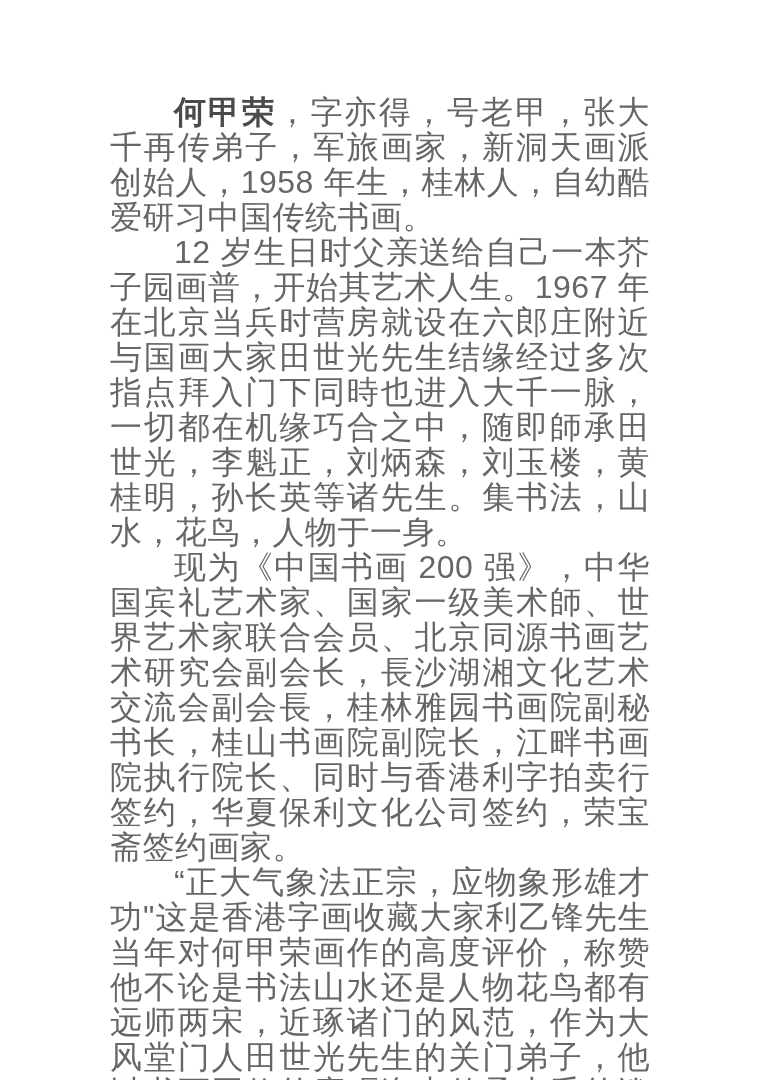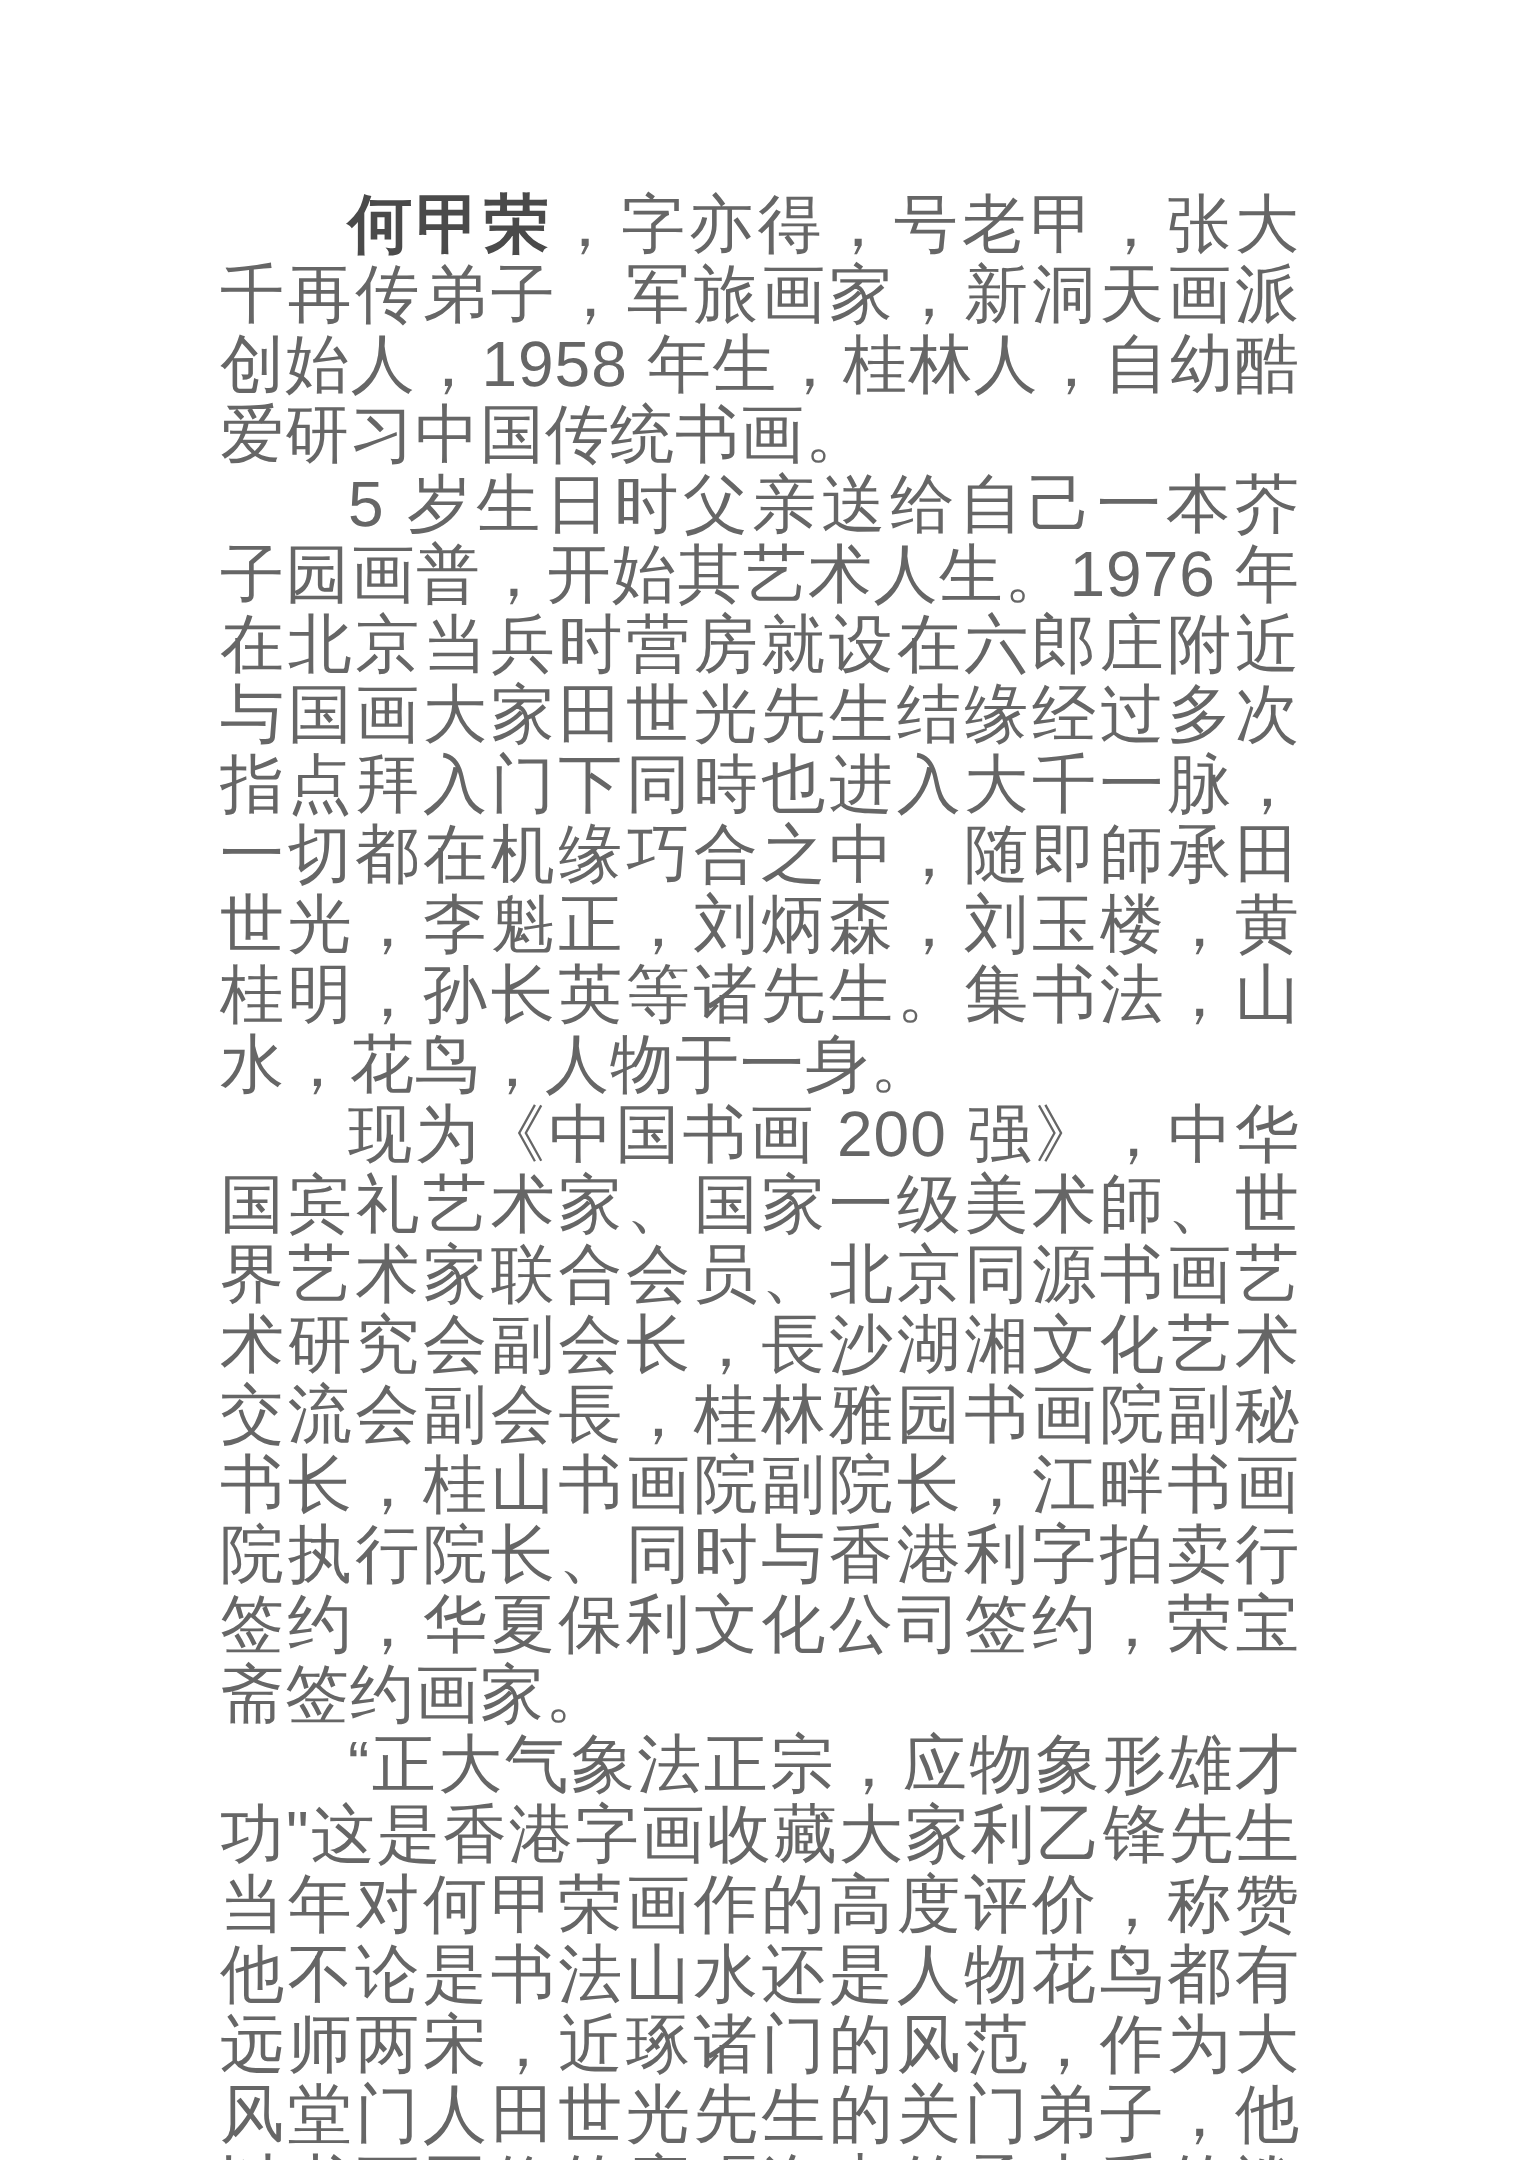--- a/index.html
+++ b/index.html
@@ -32,18 +32,18 @@
     font-weight: bold;
     color: #4a4a4a;
   }
 </style>
 </head>
 <body>
 
 <div class="page">
   <p class="para"><span class="lead-name">何甲荣</span><span>，字亦得，号老甲，张大千再传弟子，军旅画家，新洞天画派创始人，1958 年生，桂林人，自幼酷爱研习中国传统书画。</span></p>
 
-  <p class="para">5 岁生日时父亲送给自己一本芥子园画普，开始其艺术人生。1976 年在北京当兵时营房就设在六郎庄附近与国画大家田世光先生结缘经过多次指点拜入门下同時也进入大千一脉，一切都在机缘巧合之中，随即師承田世光，李魁正，刘炳森，刘玉楼，黄桂明，孙长英等诸先生。集书法，山水，花鸟，人物于一身。</p>
+  <p class="para">12 岁生日时父亲送给自己一本芥子园画普，开始其艺术人生。1967 年在北京当兵时营房就设在六郎庄附近与国画大家田世光先生结缘经过多次指点拜入门下同時也进入大千一脉，一切都在机缘巧合之中，随即師承田世光，李魁正，刘炳森，刘玉楼，黄桂明，孙长英等诸先生。集书法，山水，花鸟，人物于一身。</p>
 
   <p class="para">现为《中国书画 200 强》，中华国宾礼艺术家、国家一级美术師、世界艺术家联合会员、北京同源书画艺术研究会副会长，長沙湖湘文化艺术交流会副会長，桂林雅园书画院副秘书长，桂山书画院副院长，江畔书画院执行院长、同时与香港利字拍卖行签约，华夏保利文化公司签约，荣宝斋签约画家。</p>
 
   <p class="para">“正大气象法正宗，应物象形雄才功"这是香港字画收藏大家利乙锋先生当年对何甲荣画作的高度评价，称赞他不论是书法山水还是人物花鸟都有远师两宋，近琢诸门的风范，作为大风堂门人田世光先生的关门弟子，他以书画同修的磨砺姿态传承大千的泼墨泼彩又将其发扬光大。南国画王，名不虚传。他在为传承师门技法的基础上，又在钻研众家之长得以融洽</p>
 </div>
 
 </body></html>

